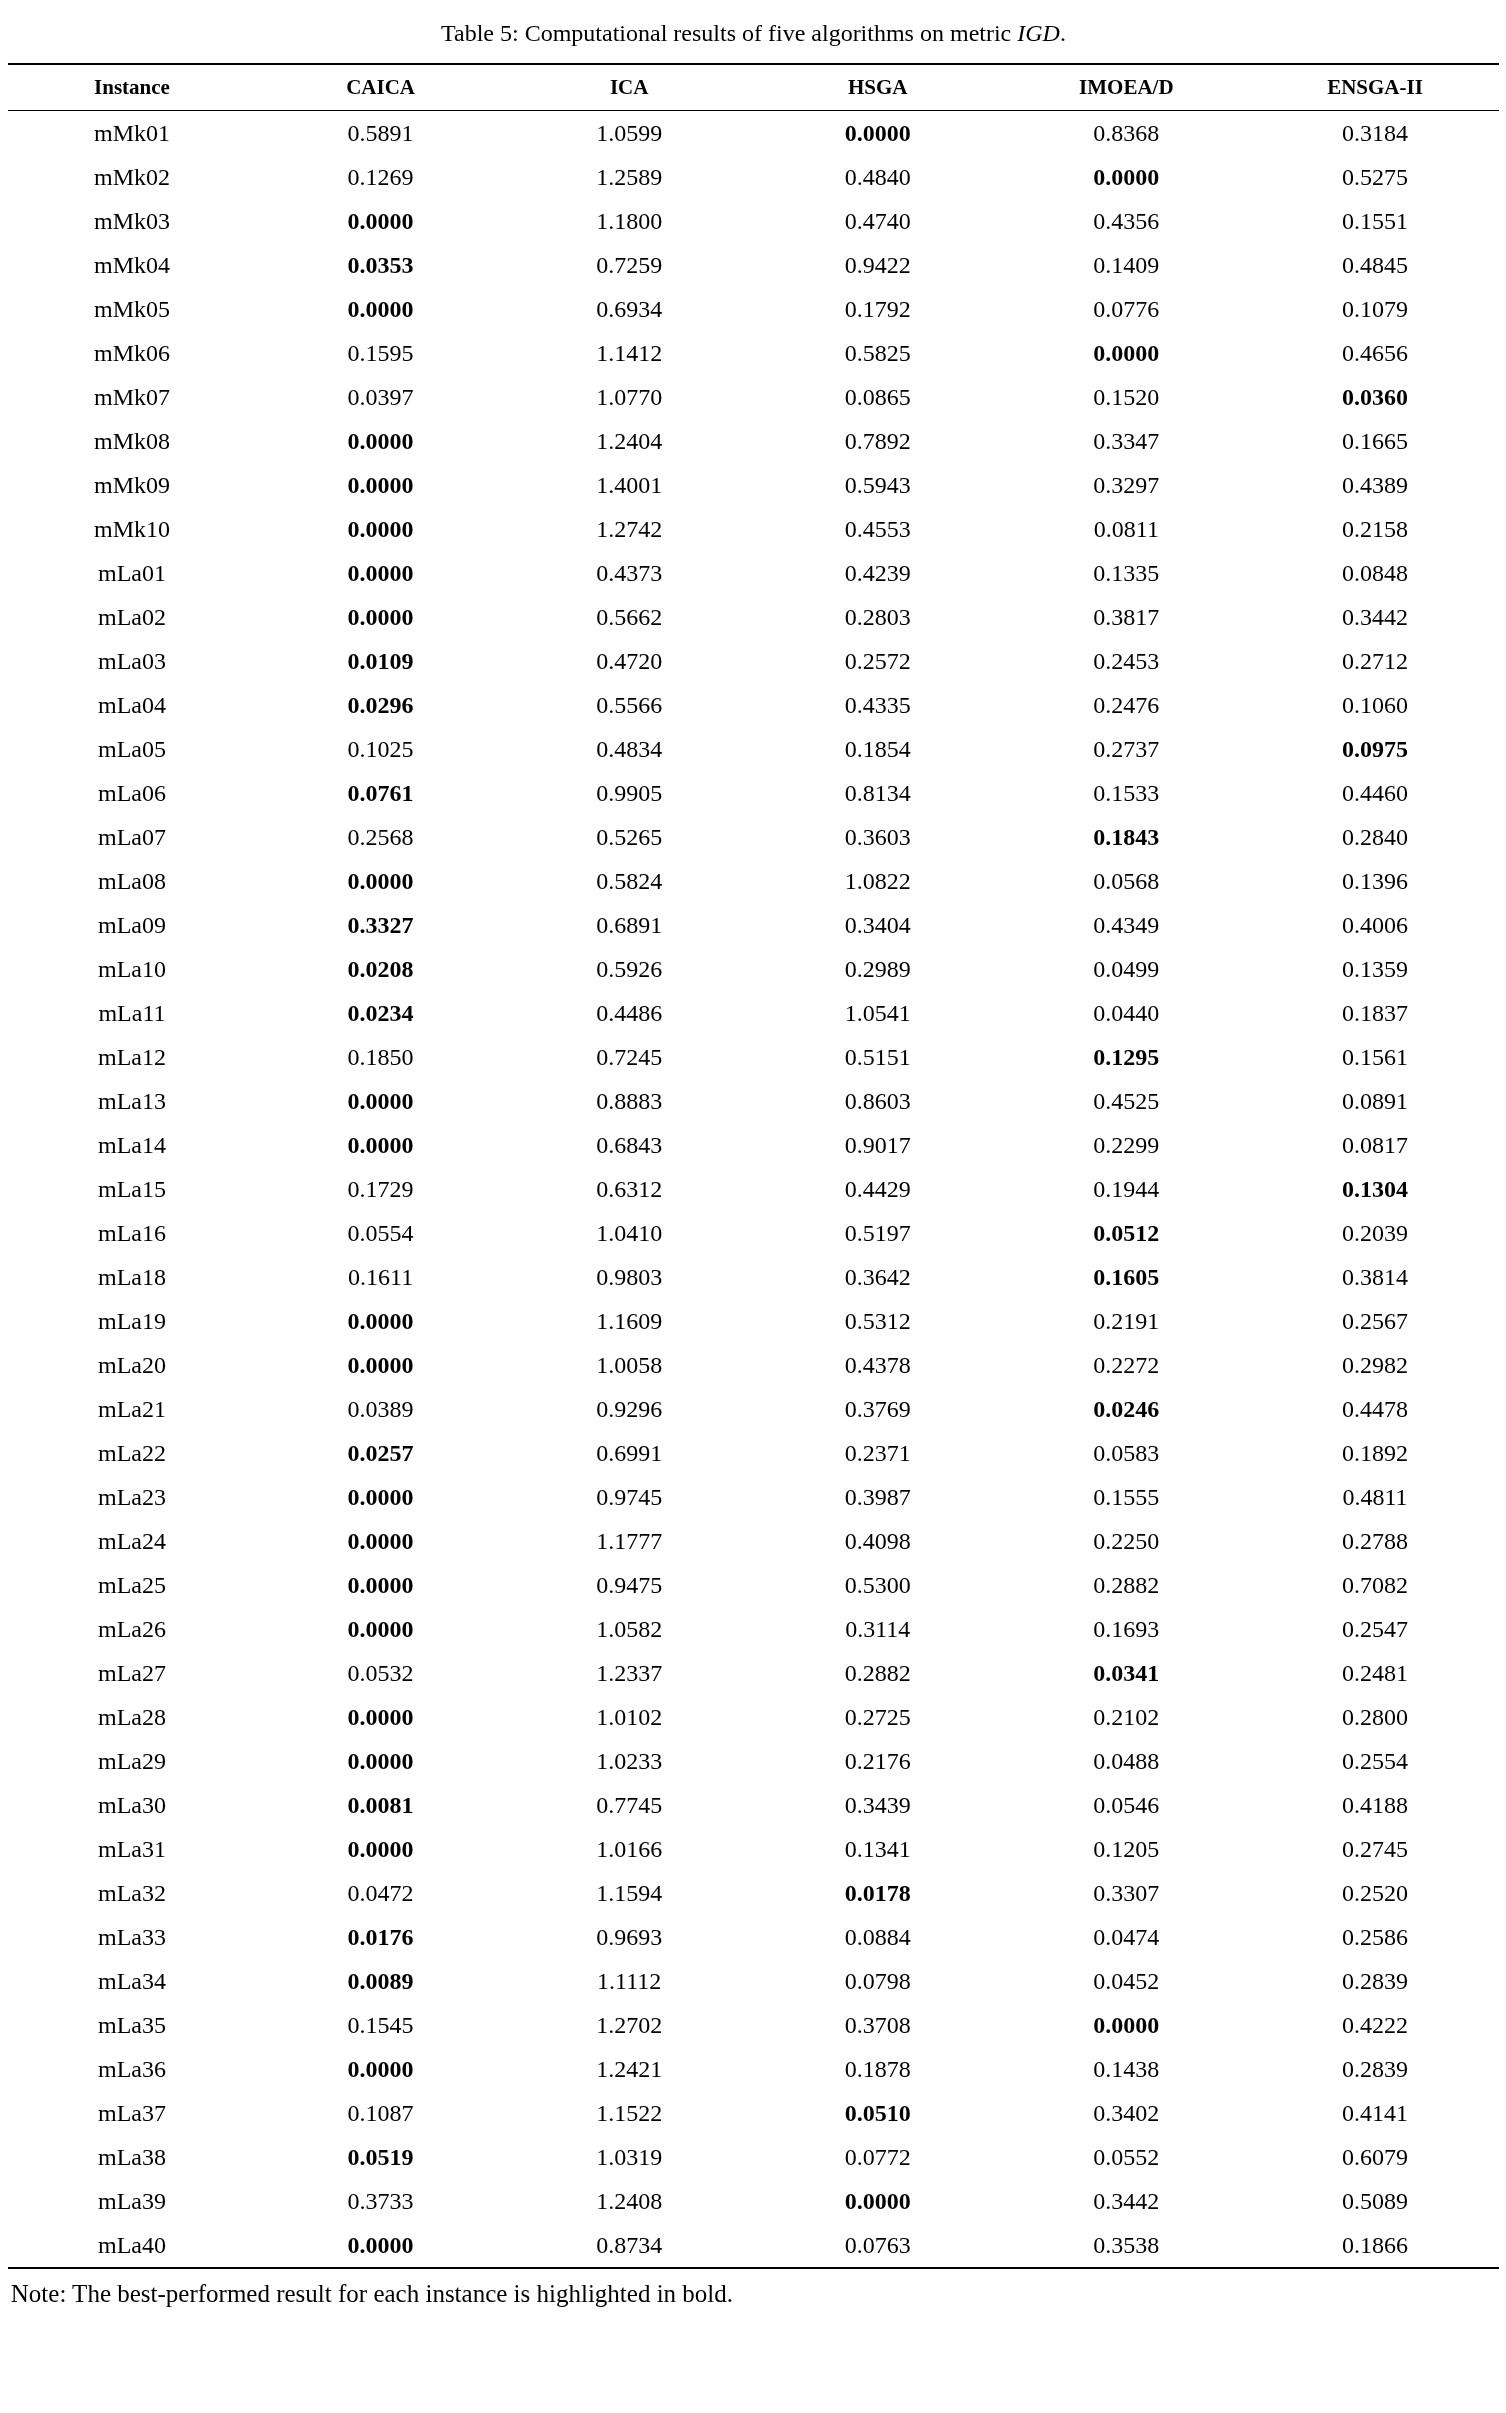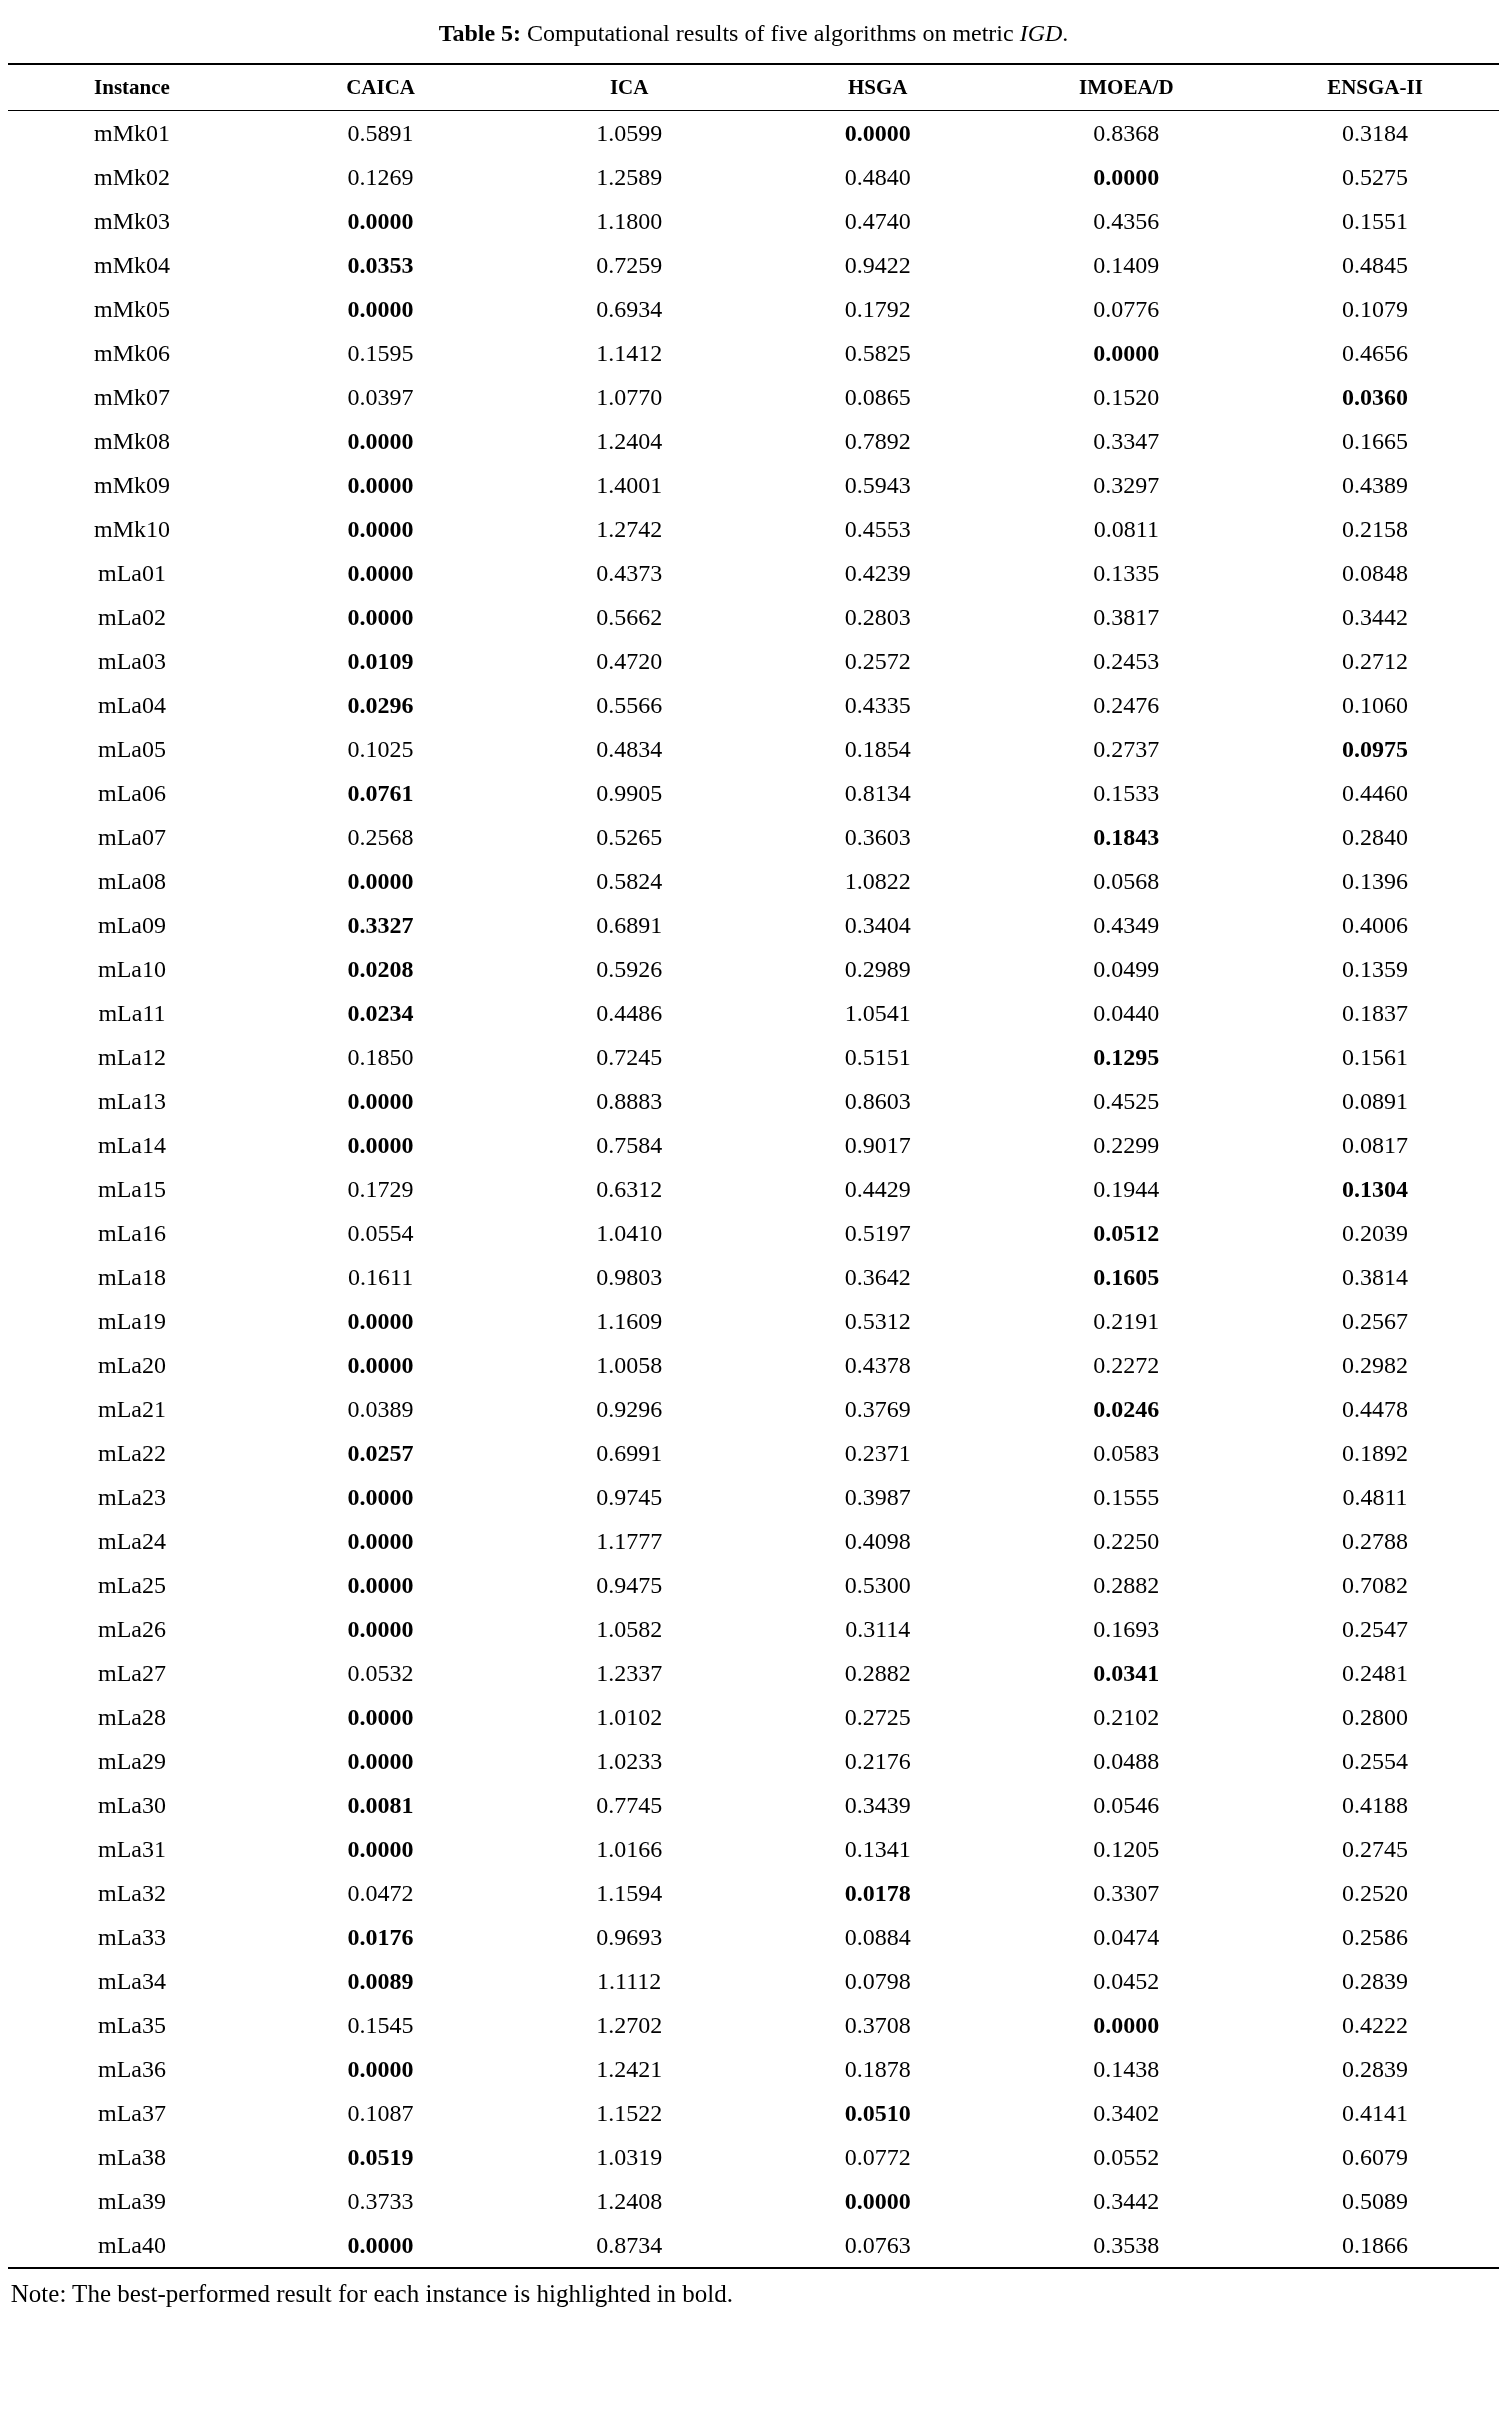--- a/index.html
+++ b/index.html
@@ -13,21 +13,21 @@
     width: 1507px;
     min-height: 2413px;
     padding: 14px 7.7px 7.7px 7.7px;
   }
   .caption {
     text-align: center;
     font-size: 24px;
     line-height: 1.2;
     margin: 4.6px 0 15.4px 0;
   }
-  .caption .cap-label { font-weight: bold; margin-top: 12px; }
+  .caption .cap-label { font-weight: normal; margin-top: 12px; }
   .caption .cap-metric { font-style: italic; text-align: right; }
   table.results {
     width: 100%;
     border-collapse: collapse;
     table-layout: fixed;
     font-size: 24px;
   }
   table.results thead th {
     font-weight: bold;
     font-size: 21px;
@@ -254,21 +254,21 @@
           <td>mLa13</td>
           <td class="best">0.0000</td>
           <td>0.8883</td>
           <td>0.8603</td>
           <td>0.4525</td>
           <td>0.0891</td>
         </tr>
         <tr>
           <td>mLa14</td>
           <td class="best">0.0000</td>
-          <td>0.7584</td>
+          <td>0.6843</td>
           <td>0.9017</td>
           <td>0.2299</td>
           <td>0.0817</td>
         </tr>
         <tr>
           <td>mLa15</td>
           <td>0.1729</td>
           <td>0.6312</td>
           <td>0.4429</td>
           <td>0.1944</td>

